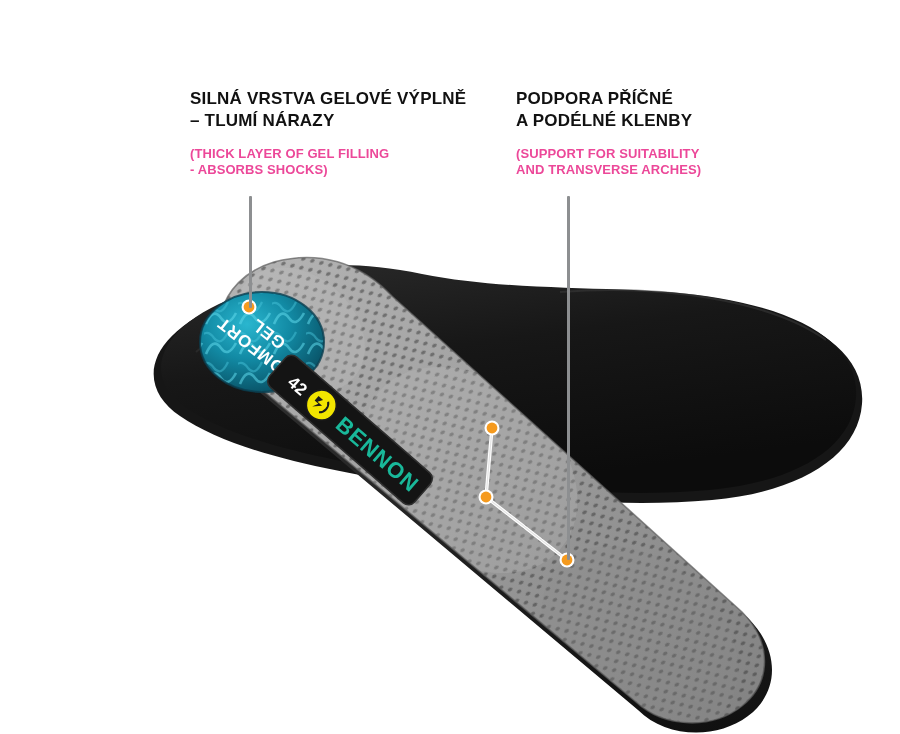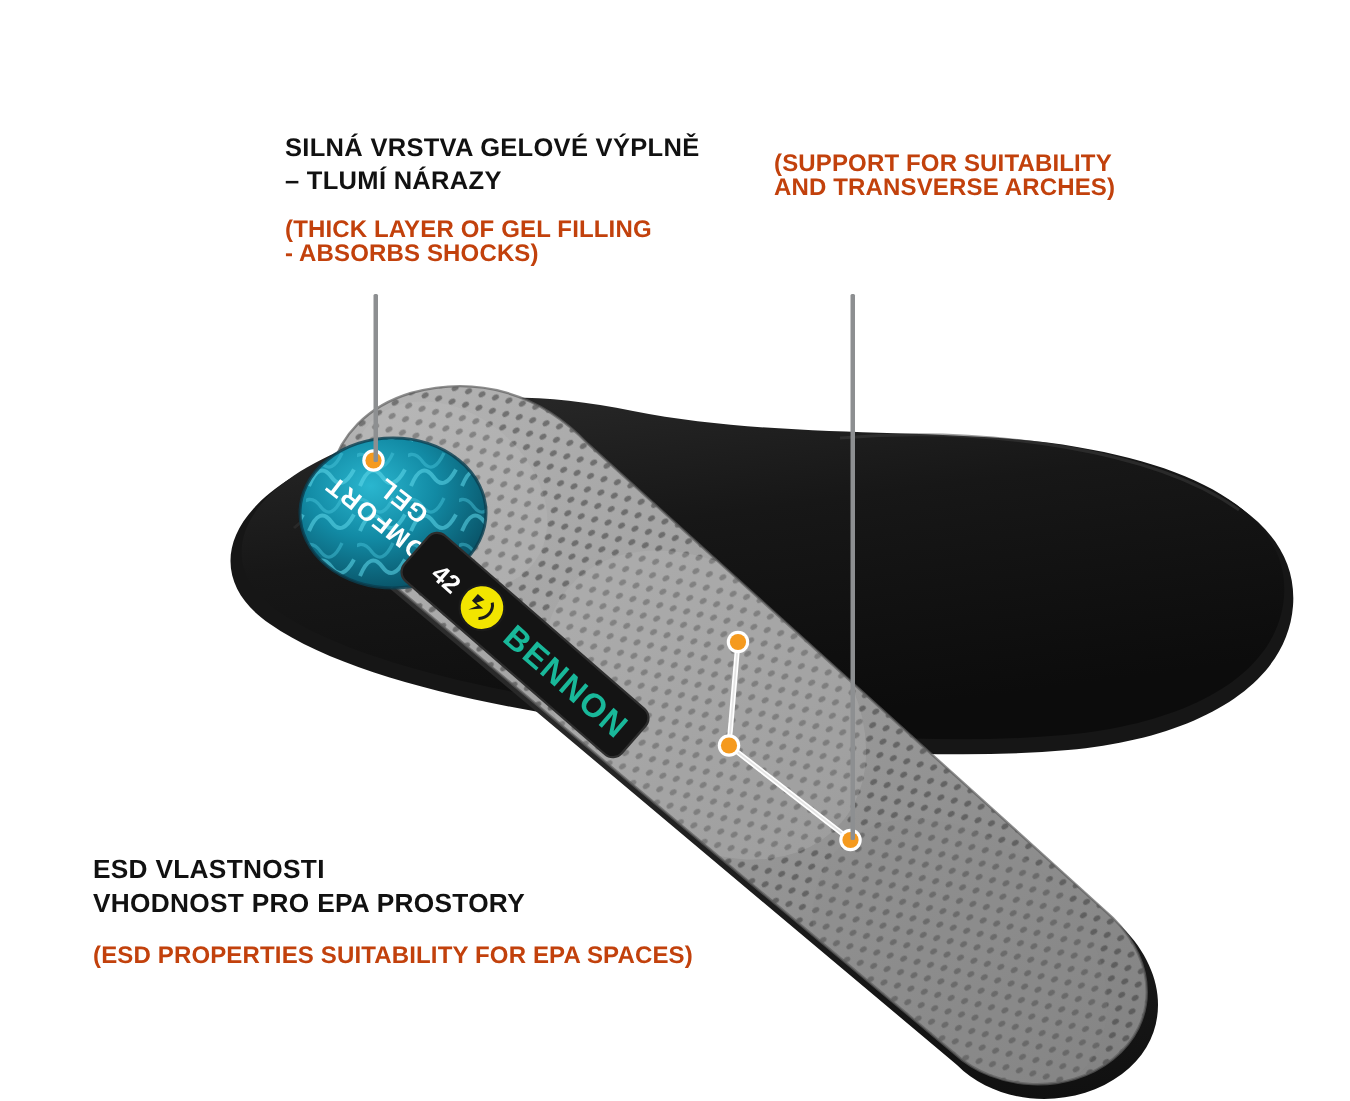--- a/index.html
+++ b/index.html
@@ -18,24 +18,24 @@
     font-weight:bold;
     font-size:17px;
     line-height:22px;
     letter-spacing:.2px;
     color:#111111;
     white-space:pre-line;
     font-stretch:condensed;
   }
   .callout .en{
     font-weight:bold;
-    font-size:16px;
+    font-size:13px;
     line-height:16px;
     letter-spacing:.1px;
-    color:#c2410c;
+    color:#ec4899;
     white-space:pre-line;
     margin-top:14px;
   }
   #callout-gel{left:190px;top:88px;}
   #callout-arch{left:516px;top:88px;}
   #callout-esd{left:62px;top:568px;}
   #callout-esd .cz{font-size:17.5px;line-height:23px;}
   #callout-esd .en{margin-top:16px;}
 
   
@@ -214,23 +214,20 @@
   <div class="leader" id="leader-arch"></div>
 
   <div class="callout" id="callout-gel">
     <div class="cz">SILNÁ VRSTVA GELOVÉ VÝPLNĚ
 – TLUMÍ NÁRAZY</div>
     <div class="en">(THICK LAYER OF GEL FILLING
 - ABSORBS SHOCKS)</div>
   </div>
 
   <div class="callout" id="callout-arch">
+    <div class="cz">PODPORA PŘÍČNÉ
+A PODÉLNÉ KLENBY</div>
     <div class="en">(SUPPORT FOR SUITABILITY
 AND TRANSVERSE ARCHES)</div>
   </div>
 
-  <div class="callout" id="callout-esd">
-    <div class="cz">ESD VLASTNOSTI
-VHODNOST PRO EPA PROSTORY</div>
-    <div class="en">(ESD PROPERTIES SUITABILITY FOR EPA SPACES)</div>
-  </div>
 
 </div>
 
 </body></html>

